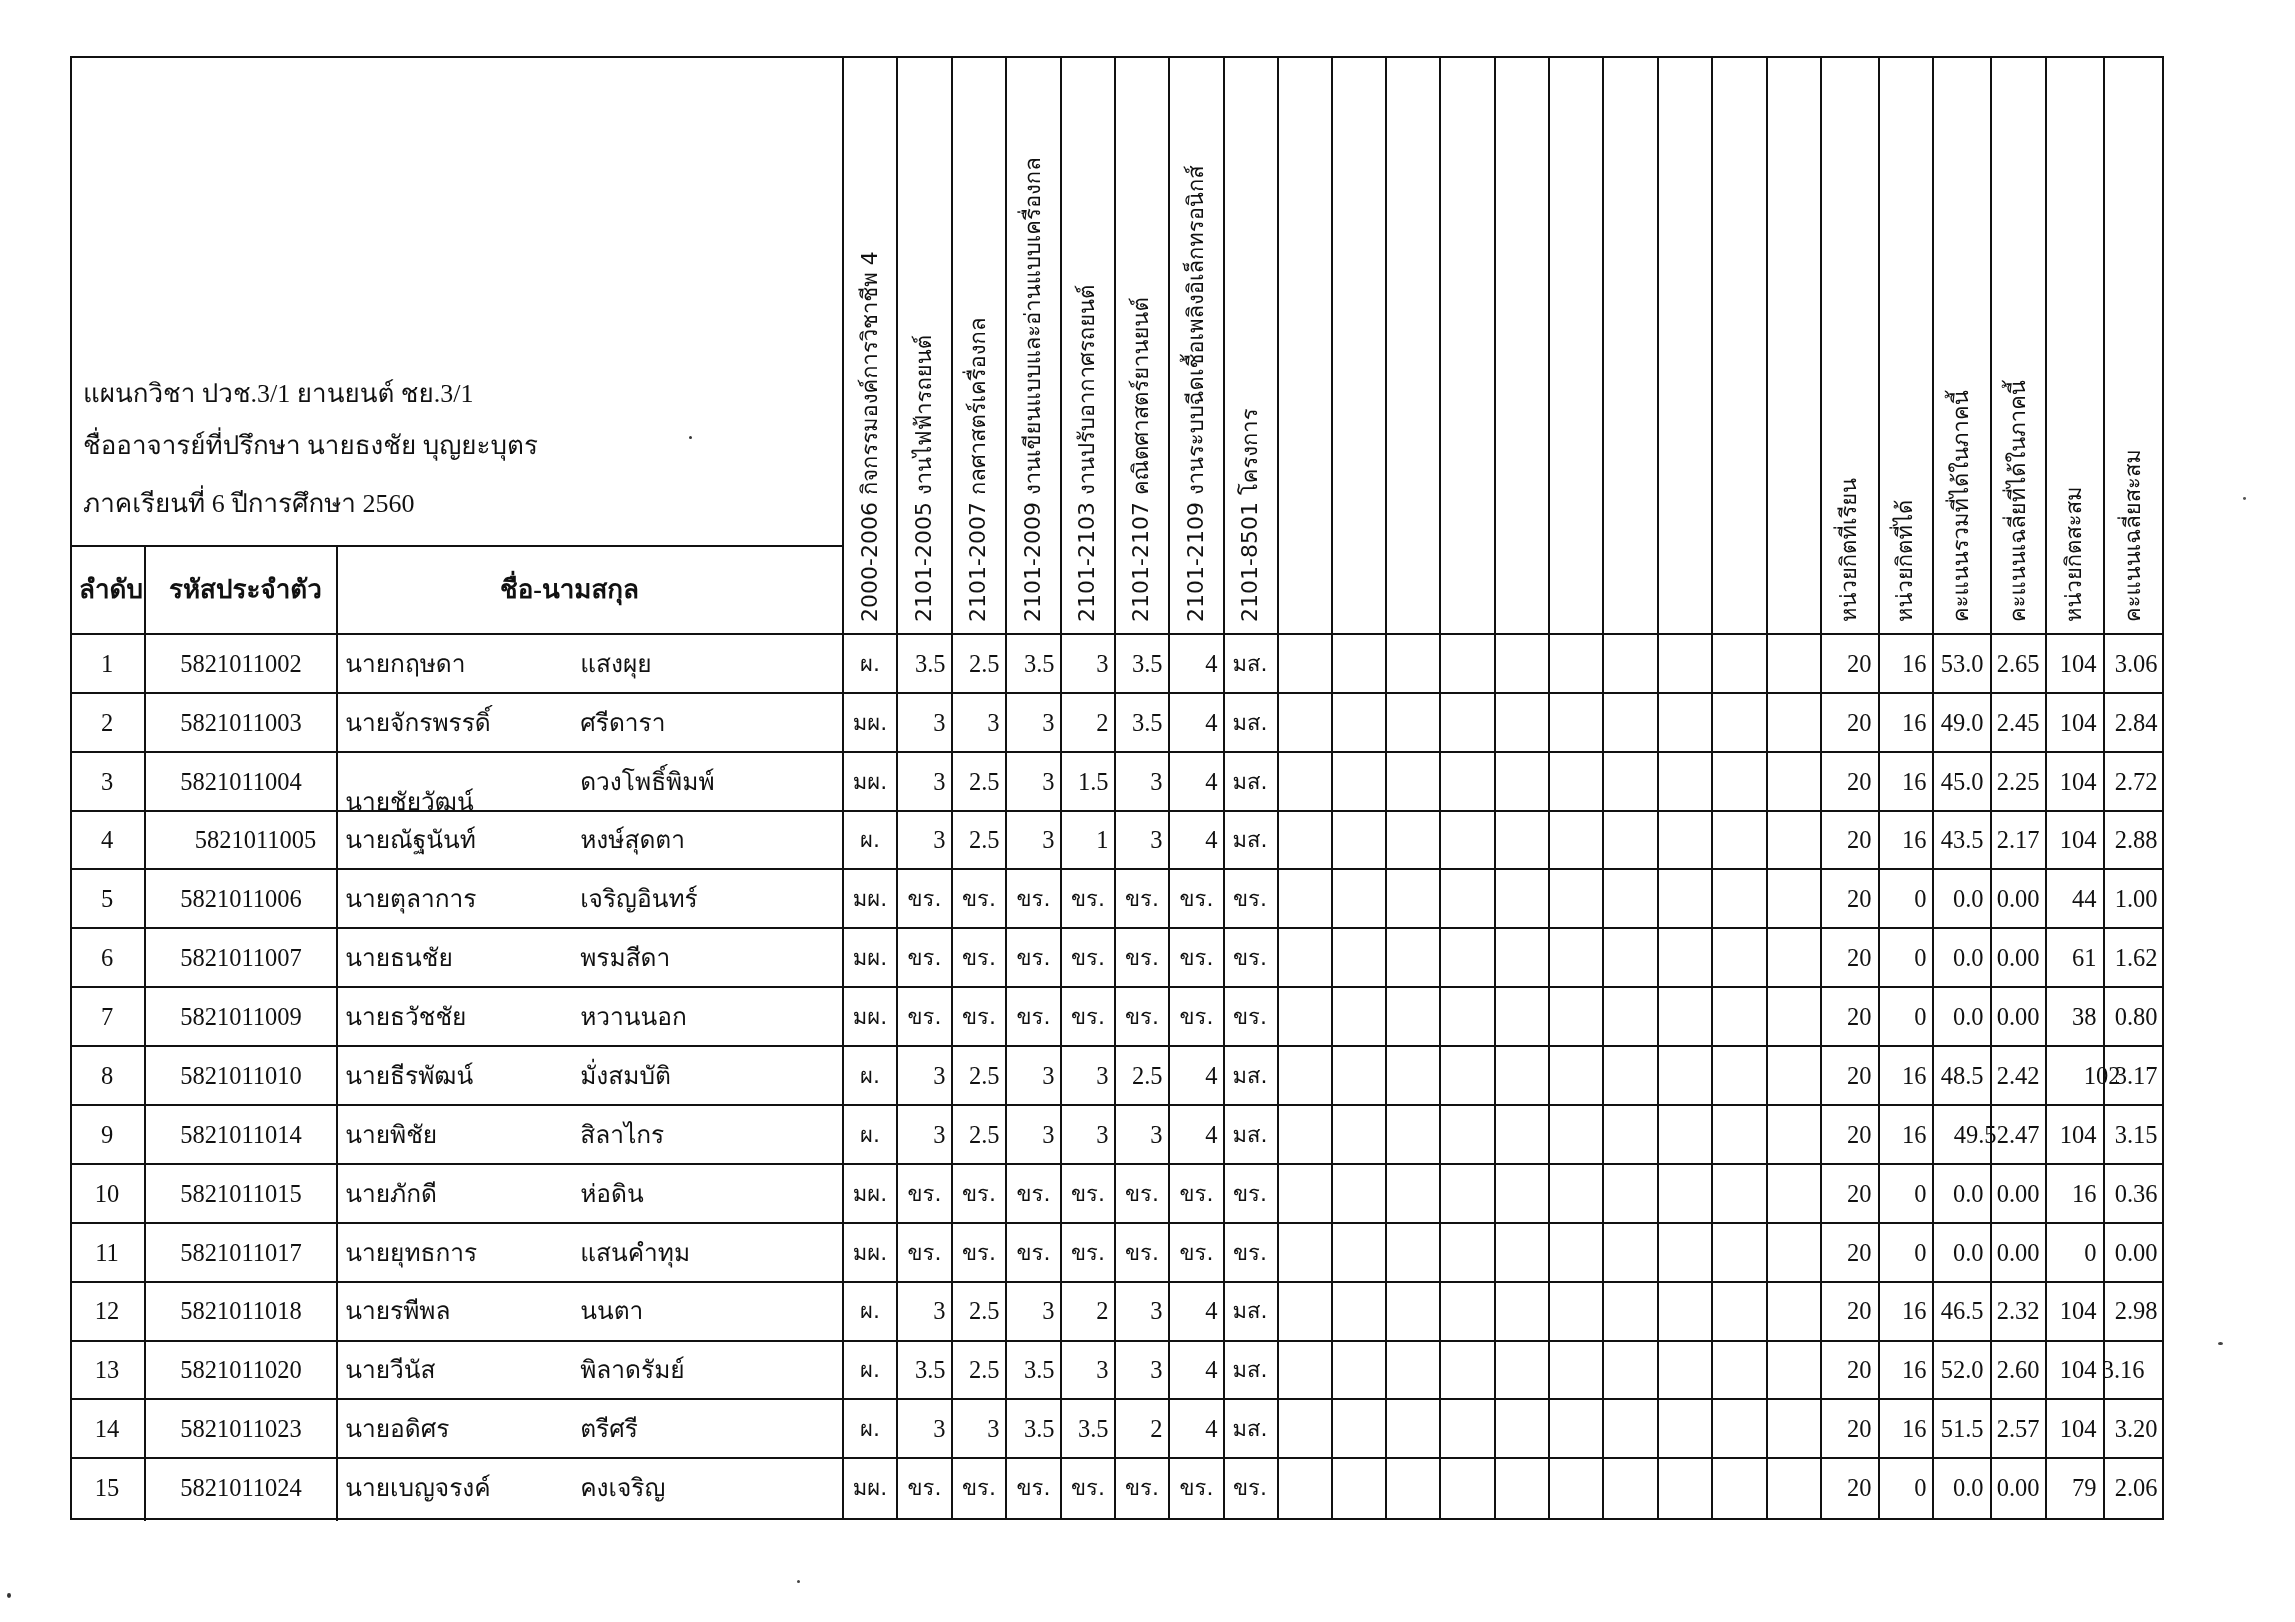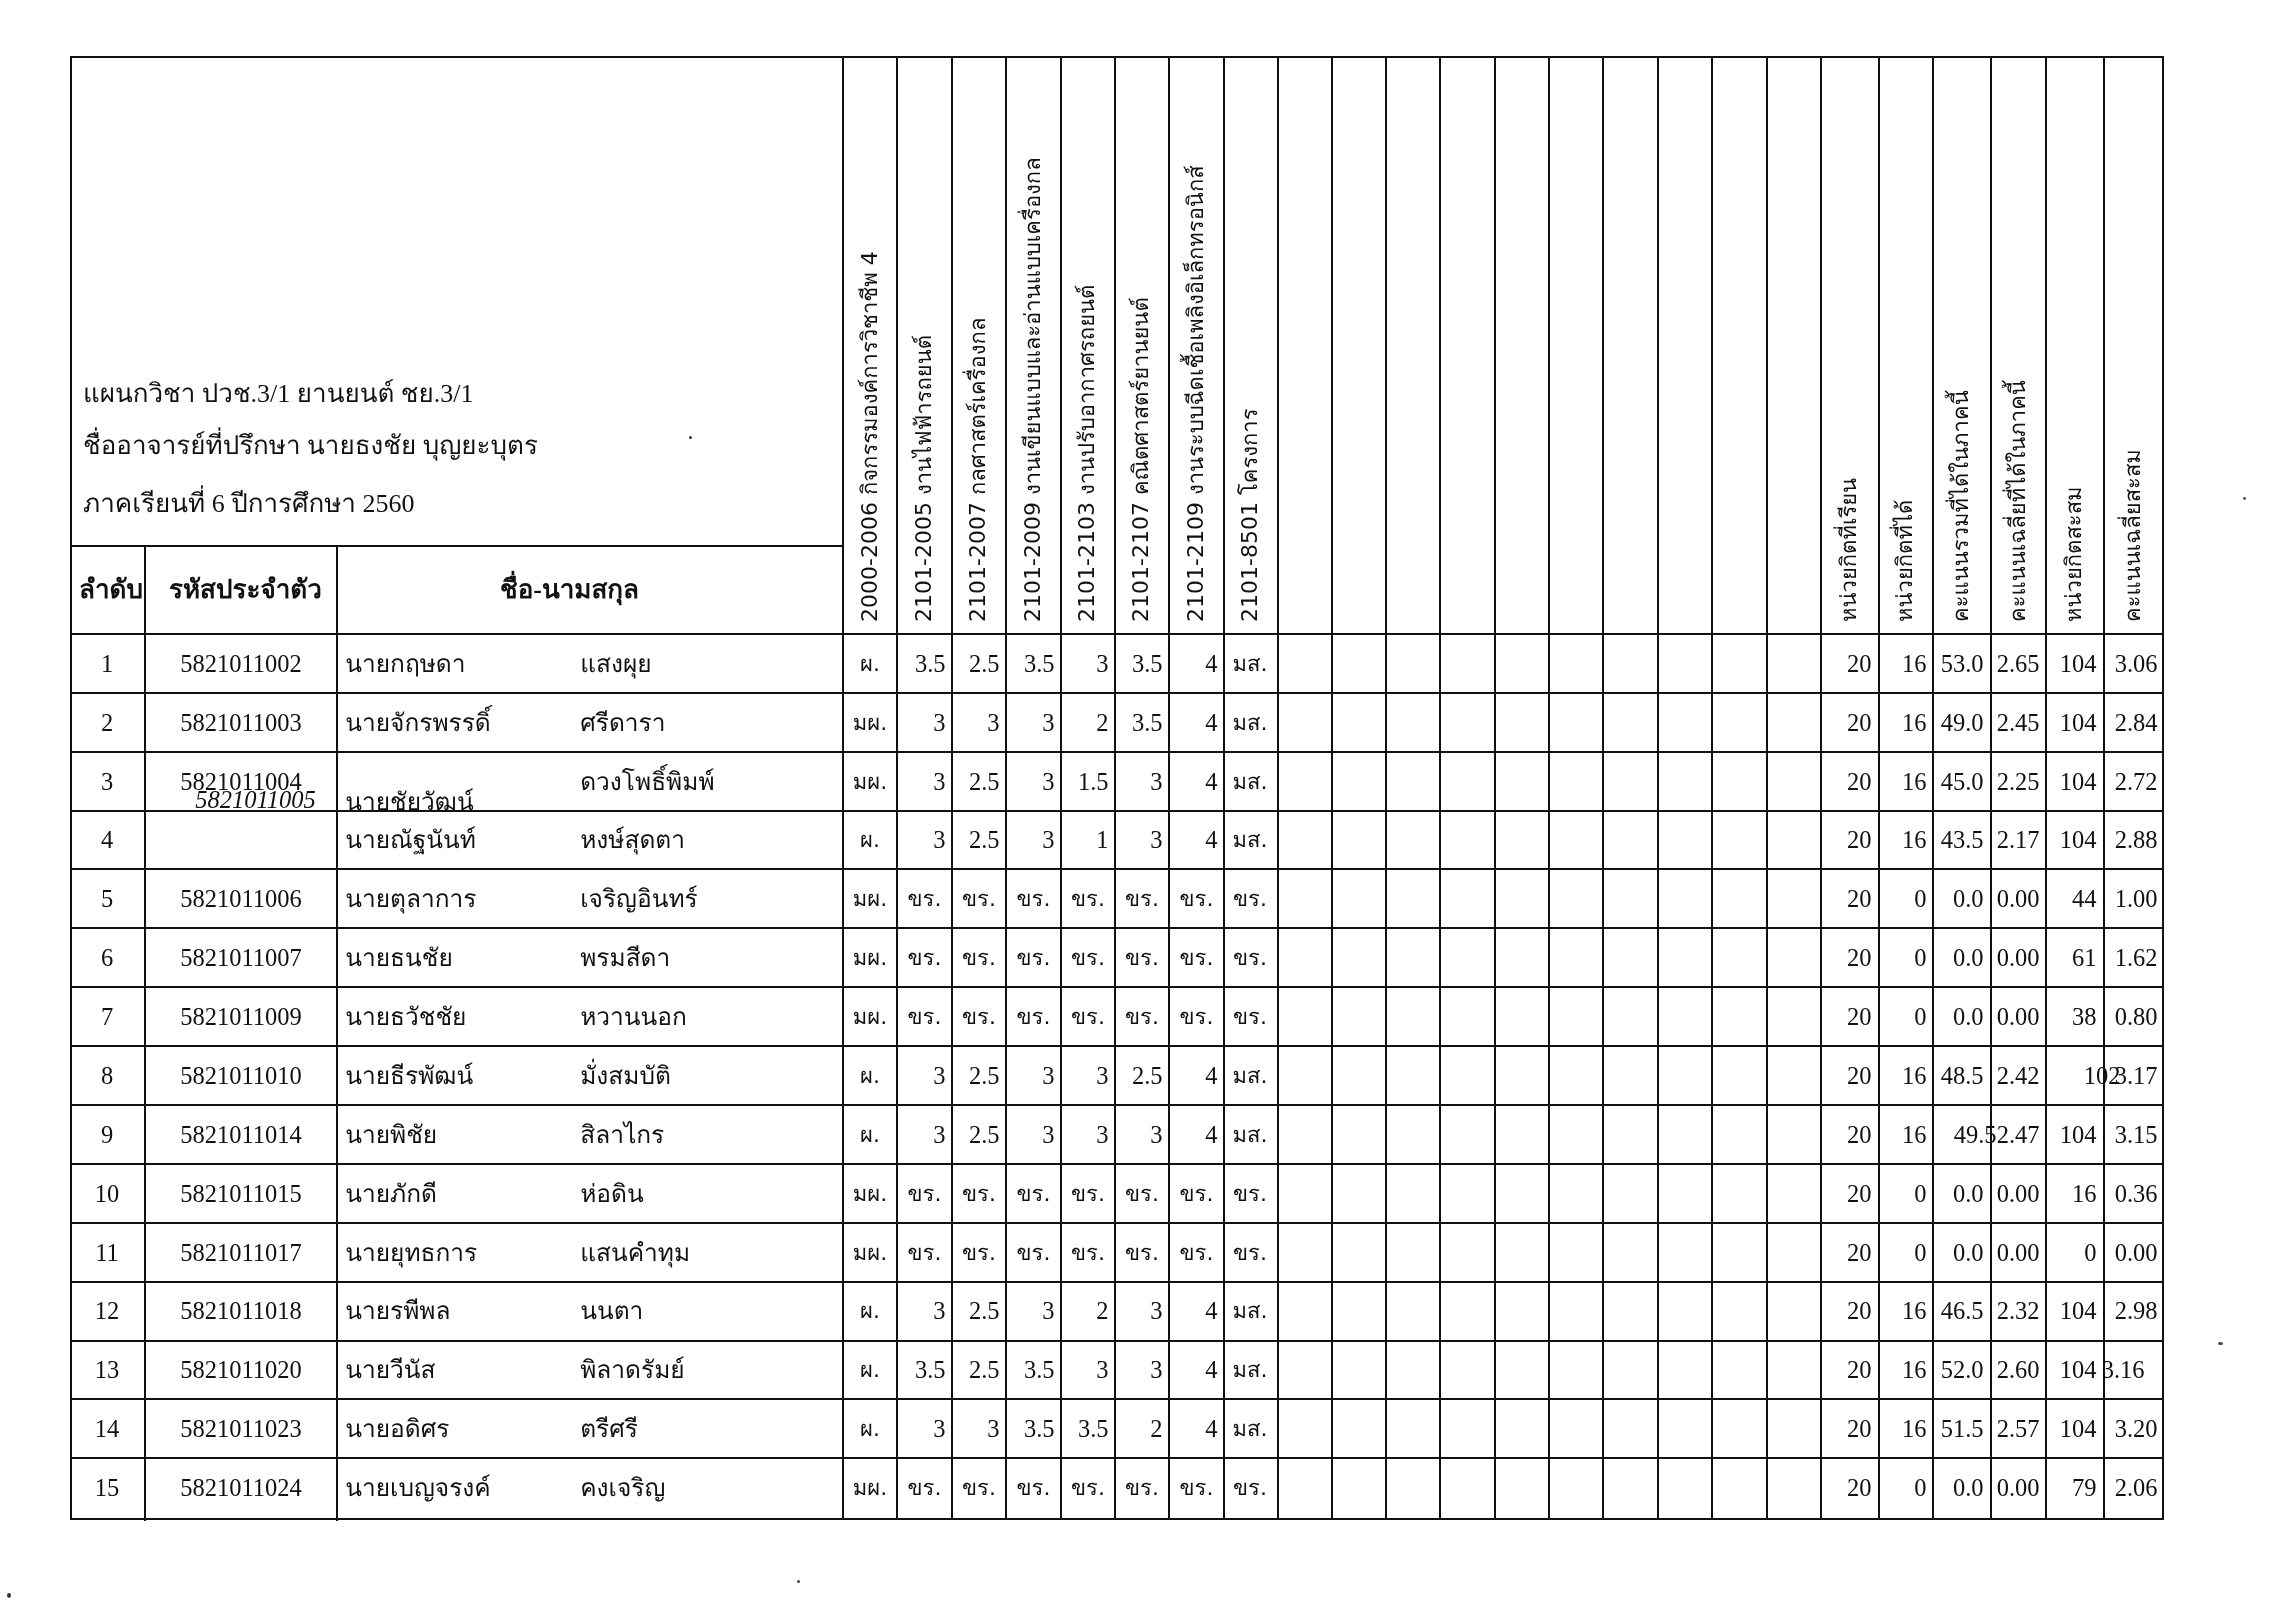--- a/index.html
+++ b/index.html
@@ -147,21 +147,21 @@
       <div class="cell c-right" style="left: 1115px; top: 752px; width: 54px;">3</div>
       <div class="cell c-right" style="left: 1169px; top: 752px; width: 55px;">4</div>
       <div class="cell c-center thai-mark" style="left: 1223px; top: 752px; width: 54px;">มส.</div>
       <div class="cell c-right" style="left: 1820px; top: 752px; width: 58px;">20</div>
       <div class="cell c-right" style="left: 1878px; top: 752px; width: 55px;">16</div>
       <div class="cell c-right" style="left: 1933px; top: 752px; width: 57px;">45.0</div>
       <div class="cell c-right" style="left: 1990px; top: 752px; width: 56px;">2.25</div>
       <div class="cell c-right" style="left: 2046px; top: 752px; width: 57px;">104</div>
       <div class="cell c-right" style="left: 2103px; top: 752px; width: 61px;">2.72</div>
       <div class="cell c-center" style="left: 70px; top: 810px; width: 74px;">4</div>
-      <div class="cell c-center" style="left: 145px; top: 770px; width: 221px; font-style: italic;">5821011005</div>
+      <div class="cell c-center" style="left: 145px; top: 810px; width: 221px;">5821011005</div>
       <div class="cell c-left" style="left: 337px; top: 810px; width: 236px;">นายณัฐนันท์</div>
       <div class="cell c-left" style="left: 572px; top: 810px; width: 271px;">หงษ์สุดตา</div>
       <div class="cell c-center thai-mark" style="left: 843px; top: 810px; width: 54px;">ผ.</div>
       <div class="cell c-right" style="left: 897px; top: 810px; width: 55px;">3</div>
       <div class="cell c-right" style="left: 952px; top: 810px; width: 54px;">2.5</div>
       <div class="cell c-right" style="left: 1006px; top: 810px; width: 55px;">3</div>
       <div class="cell c-right" style="left: 1061px; top: 810px; width: 54px;">1</div>
       <div class="cell c-right" style="left: 1115px; top: 810px; width: 54px;">3</div>
       <div class="cell c-right" style="left: 1169px; top: 810px; width: 55px;">4</div>
       <div class="cell c-center thai-mark" style="left: 1223px; top: 810px; width: 54px;">มส.</div>

